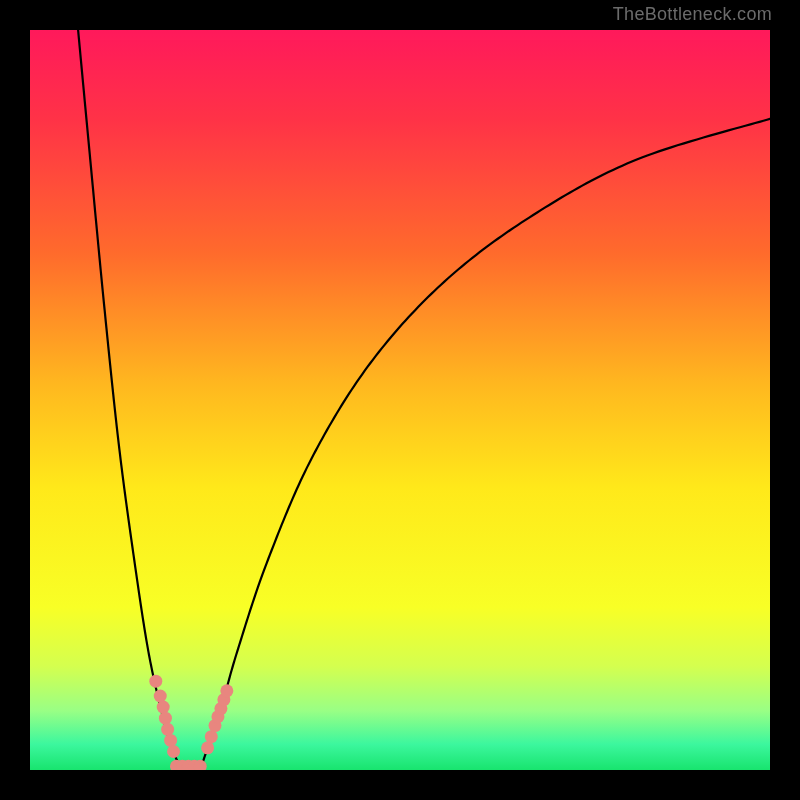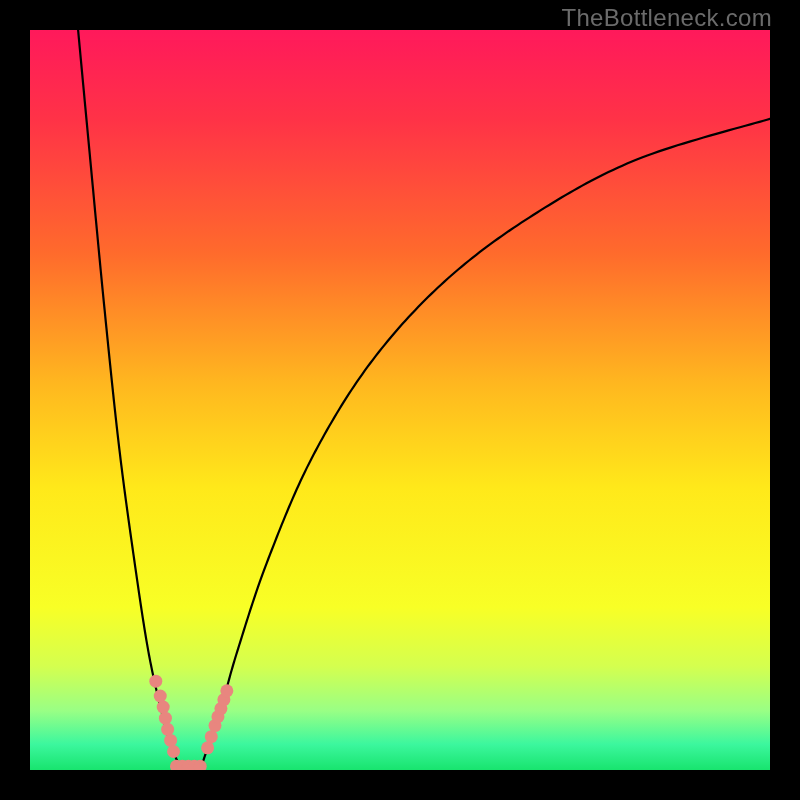--- a/index.html
+++ b/index.html
@@ -39,21 +39,21 @@
     stroke-linecap: round;
   }
   .curves circle.pt {
     fill: #e8867f;
   }
   .watermark {
     position: absolute;
     top: 4px;
     right: 28px;
     color: #6b6b6b;
-    font-size: 24px;
+    font-size: 18px;
     font-weight: 500;
     letter-spacing: 0.3px;
     font-family: Arial, Helvetica, sans-serif;
   }
 </style>
 </head>
 <body>
 
 <div class="frame">
 

